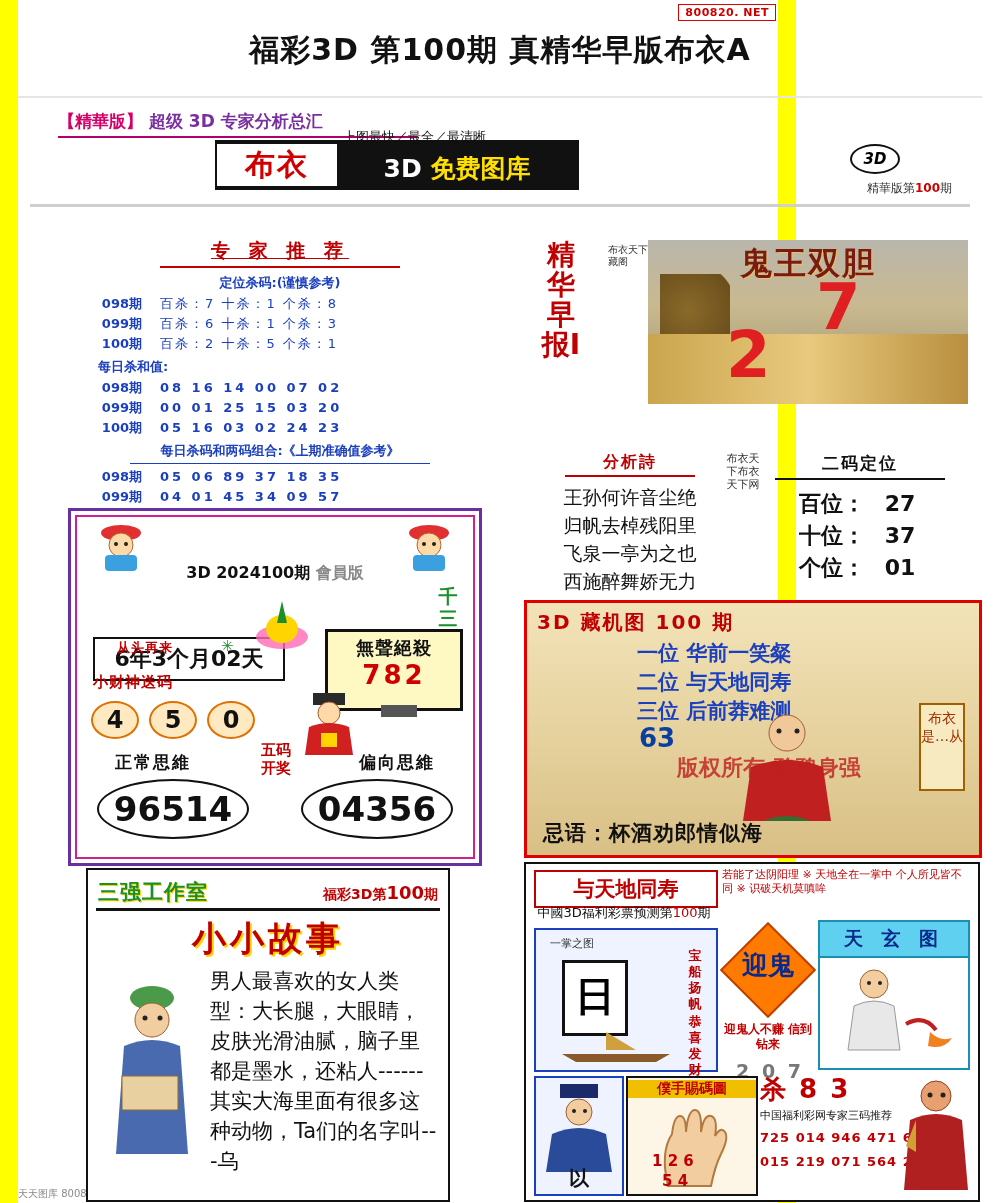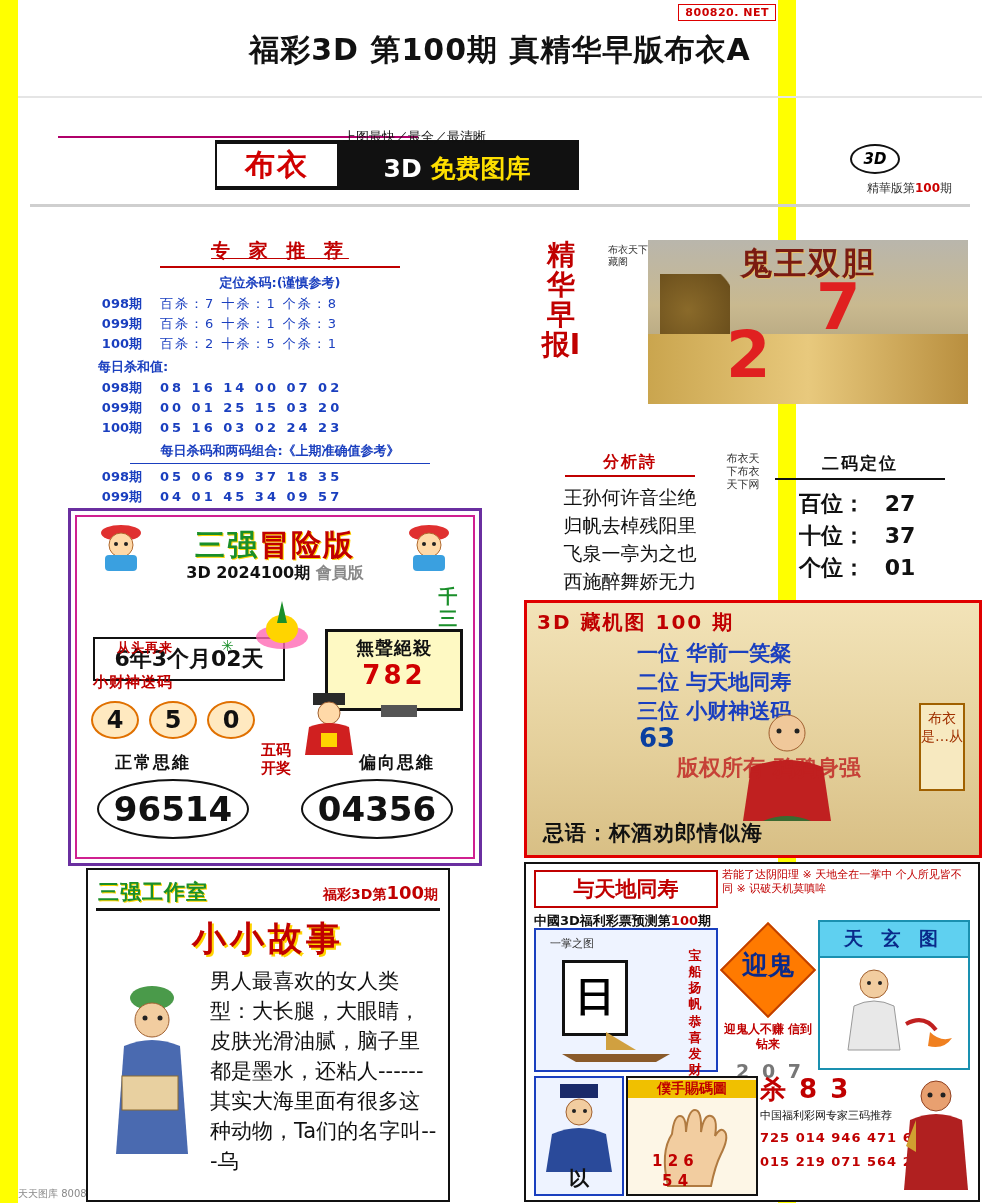--- a/index.html
+++ b/index.html
@@ -269,21 +269,21 @@
 
   
   .poster4{
     position:absolute;left:524px;top:862px;width:452px;height:336px;border:2px solid #111;background:#fff;
   }
   .p4-left-title{
     position:absolute;left:8px;top:6px;width:180px;height:34px;border:2px solid #c00000;background:#fff;
     display:flex;align-items:center;justify-content:center;font-size:21px;font-weight:bold;color:#c00000;
   }
   .p4-sub{
-    position:absolute;left:8px;top:48px;width:180px;font-size:13px;color:#111;font-weight:bold;
+    position:absolute;left:8px;top:40px;width:180px;font-size:13px;color:#111;font-weight:normal;text-align:center;
   }
   .p4-sub .n{color:#c00000;}
   .p4-note{
     position:absolute;left:196px;top:4px;width:250px;font-size:11px;color:#c00000;line-height:14px;
   }
   .p4-boat{
     position:absolute;left:8px;top:64px;width:180px;height:140px;border:2px solid #1a3fbf;background:#eef3ff;
   }
   .p4-boat .ri{
     position:absolute;left:26px;top:30px;width:60px;height:70px;border:3px solid #111;background:#fff;
@@ -352,20 +352,24 @@
   <div class="margin-left"></div>
   <div class="margin-right"></div>
 
   <div class="site-badge">800820. NET</div>
   <div class="footer-left">天天图库 800820.NET</div>
 
   <div class="header-title">福彩3D 第100期 真精华早版布衣A</div>
   <div class="hr-top"></div>
 
   <div class="banner">
+    <div class="banner-label">
+      <span class="b1">【精華版】</span>
+      <span class="b2">超级 3D 专家分析总汇</span>
+    </div>
     <div class="banner-underline"></div>
 
     <div class="logo-box">
       <div class="logo-red">布衣</div>
       <div class="logo-right">
         <div class="logo-top-text">上图最快／最全／最清晰</div>
         <div class="logo-main">
           <span>3D </span><span class="y">免费图库</span>
         </div>
       </div>
@@ -476,23 +480,20 @@
         <circle cx="37" cy="25" r="2" fill="#222"></circle>
     </svg>
     <svg class="fig-svg p1-kid-r" viewBox="0 0 64 54">
       <ellipse cx="32" cy="14" rx="20" ry="8" fill="#e03030"></ellipse>
       <circle cx="32" cy="26" r="12" fill="#ffd9a8" stroke="#b06a30"></circle>
       <rect x="16" y="36" width="32" height="16" rx="4" fill="#3aa0e0"></rect>
       <circle cx="27" cy="25" r="2" fill="#222"></circle>
         <circle cx="37" cy="25" r="2" fill="#222"></circle>
     </svg>
 
-    <div class="p1-title">
-      <span class="g">三强</span><span>冒险版</span>
-    </div>
     <div class="p1-sub">
       <span>3D 2024100期</span>
       <span class="gray">會員版</span>
     </div>
 
     <div class="p1-box6">6年3个月02天</div>
     <div class="p1-from">从头再来</div>
     <div class="p1-star">✳</div>
 
     <svg class="fig-svg p1-flower" viewBox="0 0 70 60">
@@ -532,21 +533,21 @@
   <div class="poster2">
     <div class="p2-head">
       <span>3D</span>
       <span>藏机图</span>
       <span>100</span>
       <span>期</span>
     </div>
     <div class="p2-lines">
       <div>一位 华前一笑粲</div>
       <div>二位 与天地同寿</div>
-      <div>三位 小财神送码</div>
+      <div>三位 后前莽难测</div>
     </div>
     <svg class="fig-svg p2-figure" viewBox="0 0 120 120">
       <circle cx="60" cy="24" r="18" fill="#f0c89a" stroke="#a06030"></circle>
       <path d="M24 58 q36 -14 72 0 l8 54 h-88 z" fill="#c02020"></path>
       <path d="M36 112 q24 -10 48 0 z" fill="#3a6a30"></path>
       <circle cx="52" cy="22" r="2.5" fill="#222"></circle>
         <circle cx="70" cy="22" r="2.5" fill="#222"></circle>
     </svg>
     <div class="p2-circle">63</div>
     <div class="p2-wm">版权所有 鸦鸦身强</div>

